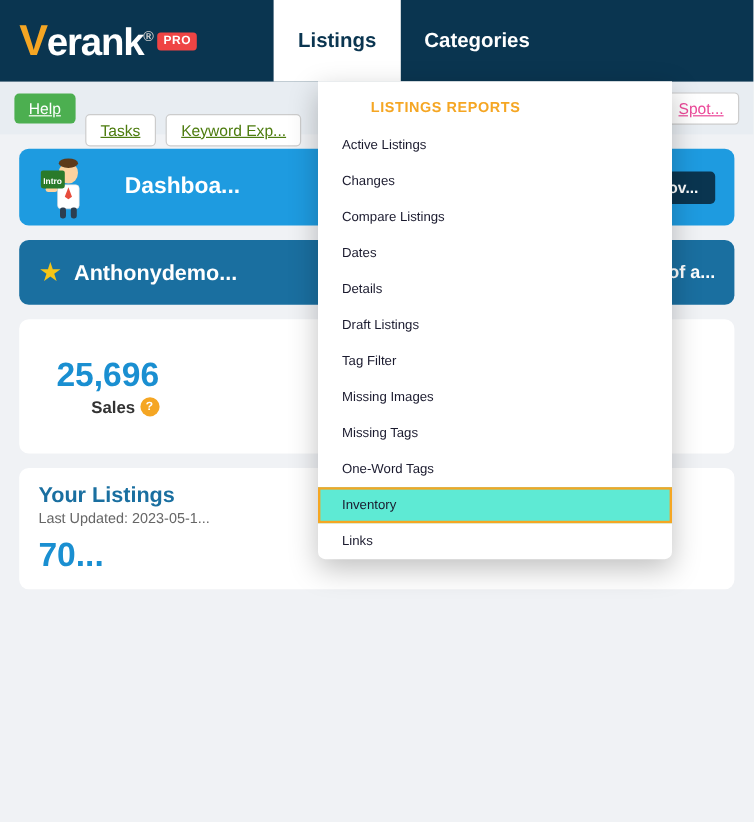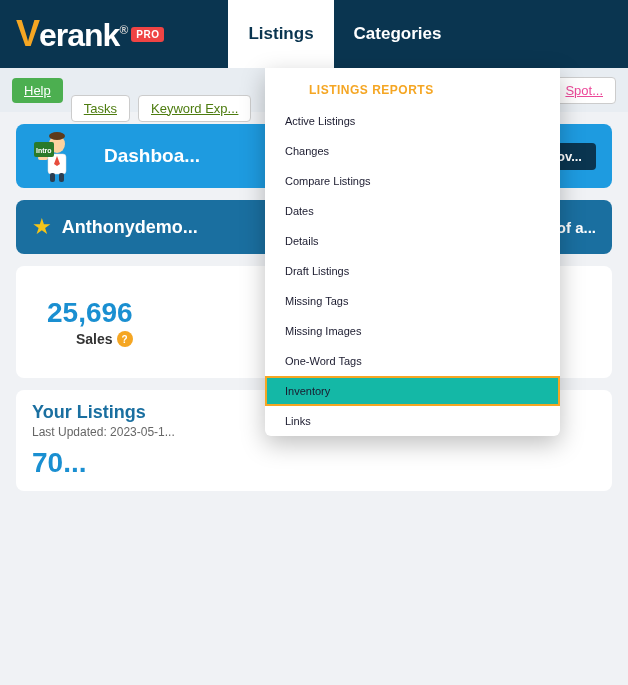--- a/index.html
+++ b/index.html
@@ -282,21 +282,21 @@
     }
     .dropdown-item {
       padding: 9px 20px;
       font-size: 11px;
       color: #1a1a2e;
       cursor: pointer;
       display: block;
       text-decoration: none;
     }
     .dropdown-item.highlighted {
-      background: #14b8a6;
+      background: #5eead4;
       border: 2px solid #f5a623;
       border-radius: 0;
       padding: 7px 18px;
     }
   </style>
 </head>
 <body>
 
 <header class="header">
   <div class="logo-area">
@@ -379,18 +379,19 @@
 <div class="dropdown-overlay">
   <div class="dropdown-header">
     <span class="dropdown-section-label">LISTINGS REPORTS</span>
   </div>
   <a class="dropdown-item">Active Listings</a>
   <a class="dropdown-item">Changes</a>
   <a class="dropdown-item">Compare Listings</a>
   <a class="dropdown-item">Dates</a>
   <a class="dropdown-item">Details</a>
   <a class="dropdown-item">Draft Listings</a>
+  <a class="dropdown-item">Tag Filter</a>
+  <a class="dropdown-item">Missing Images</a>
   <a class="dropdown-item">Missing Tags</a>
-  <a class="dropdown-item">Missing Images</a>
   <a class="dropdown-item">One-Word Tags</a>
   <a class="dropdown-item highlighted">Inventory</a>
   <a class="dropdown-item">Links</a>
 </div>
 
 </body></html>

